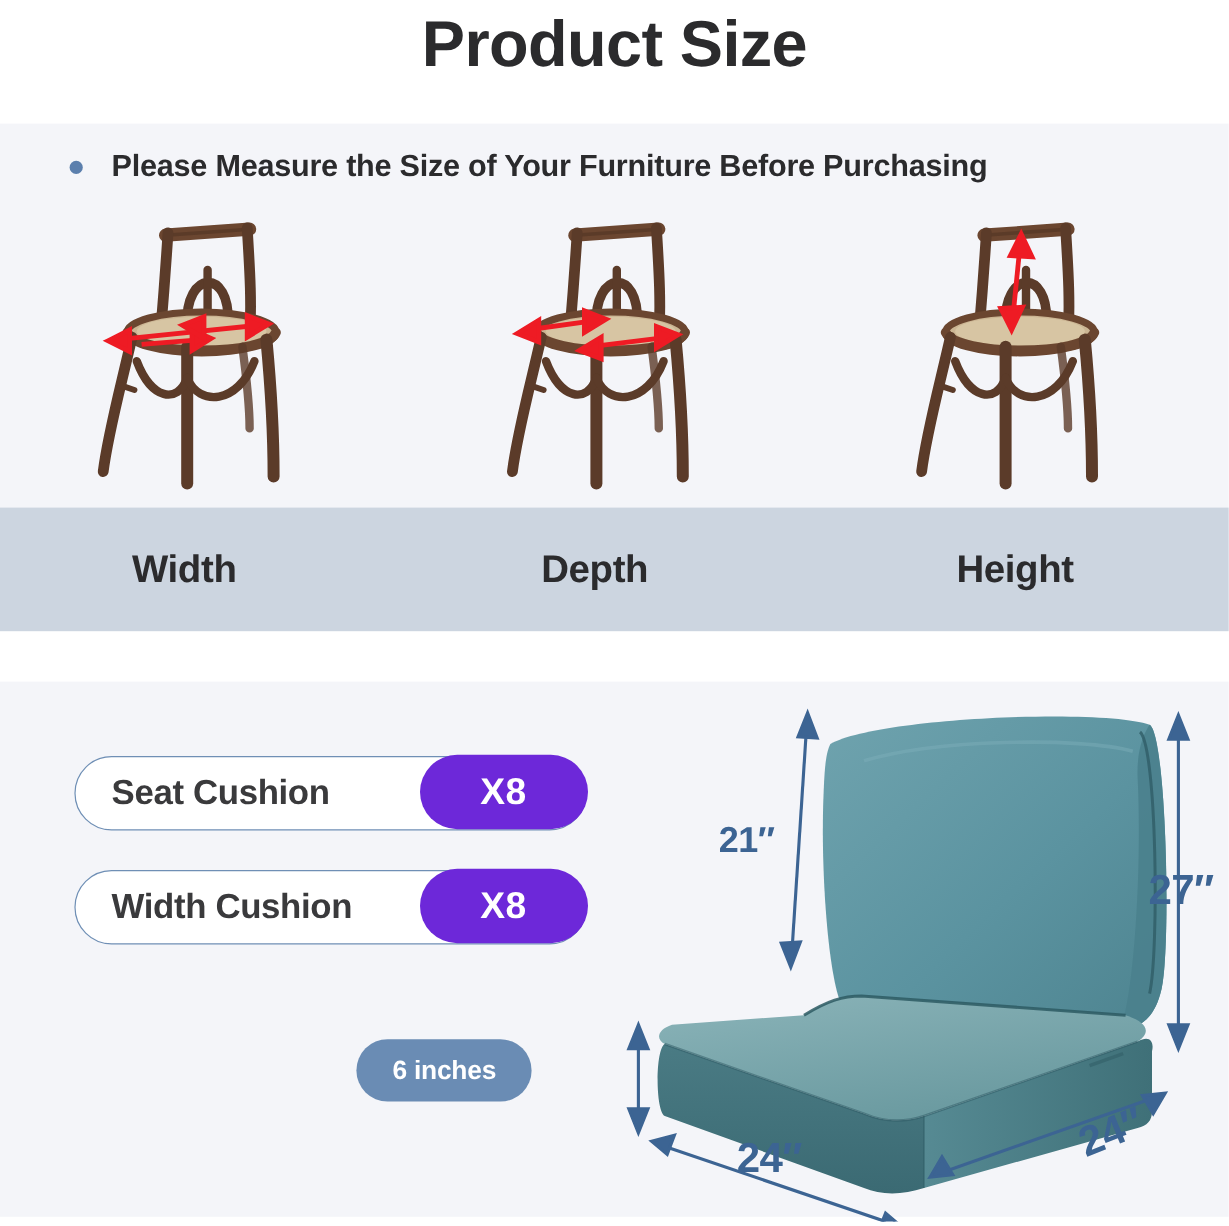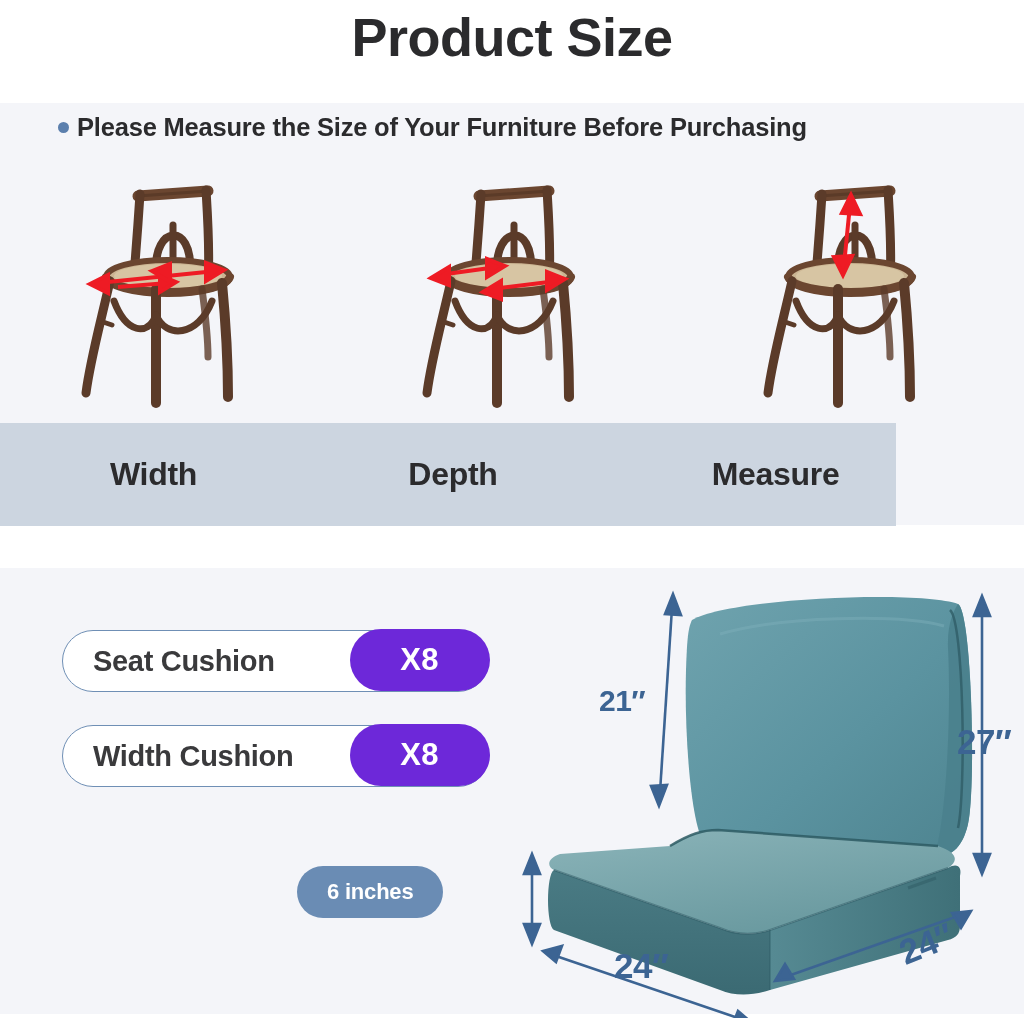--- a/index.html
+++ b/index.html
@@ -19,42 +19,42 @@
     color: #2b2b2d;
     line-height: 62px;
   }
 
   
   .panel-measure {
     position: absolute; left: 0; top: 103px; width: 1024px; height: 422px;
     background: #f4f5f9;
   }
   .note-row {
-    position: absolute; left: 58px; top: 10px;
-    display: flex; align-items: center; gap: 8px;
+    position: absolute; left: 58px; top: 22px;
+    display: flex; align-items: center; gap: 24px;
   }
   .bullet {
     width: 11px; height: 11px; border-radius: 50%;
     background: #5b7fad; flex: none;
   }
   .note-text {
     font-size: 25.5px; font-weight: bold; color: #2b2b2d;
     letter-spacing: -0.2px; white-space: nowrap;
   }
 
   .chairs {
     position: absolute; left: 0; top: 62px; width: 1024px; height: 258px;
     display: flex;
   }
   .chair-cell { width: 341px; height: 258px; position: relative; }
   .chair-svg { position: absolute; left: 50%; transform: translateX(-50%); top: 0; }
 
   
   .label-band {
-    position: absolute; left: 0; top: 320px; width: 896px; height: 103px;
+    position: absolute; left: 0; top: 320px; width: 1024px; height: 103px;
     background: #ccd5e0;
     display: flex;
   }
   .label-cell {
     width: 341px; display: flex; align-items: center;
   }
   .label-cell span {
     font-size: 32px; font-weight: bold; color: #2b2b2d; letter-spacing: -0.3px;
   }
   .label-cell.c1 { padding-left: 110px; }
@@ -234,21 +234,21 @@
     </div>
 
     <div class="label-band">
       <div class="label-cell c1">
         <span>Width</span>
       </div>
       <div class="label-cell c2">
         <span>Depth</span>
       </div>
       <div class="label-cell c3">
-        <span>Measure</span>
+        <span>Height</span>
       </div>
     </div>
   </div>
 
   <div class="panel-cushion">
 
     <div class="pill" id="pill-seat">
       <span class="pill-label">Seat Cushion</span>
       <span class="pill-count">X8</span>
     </div>

